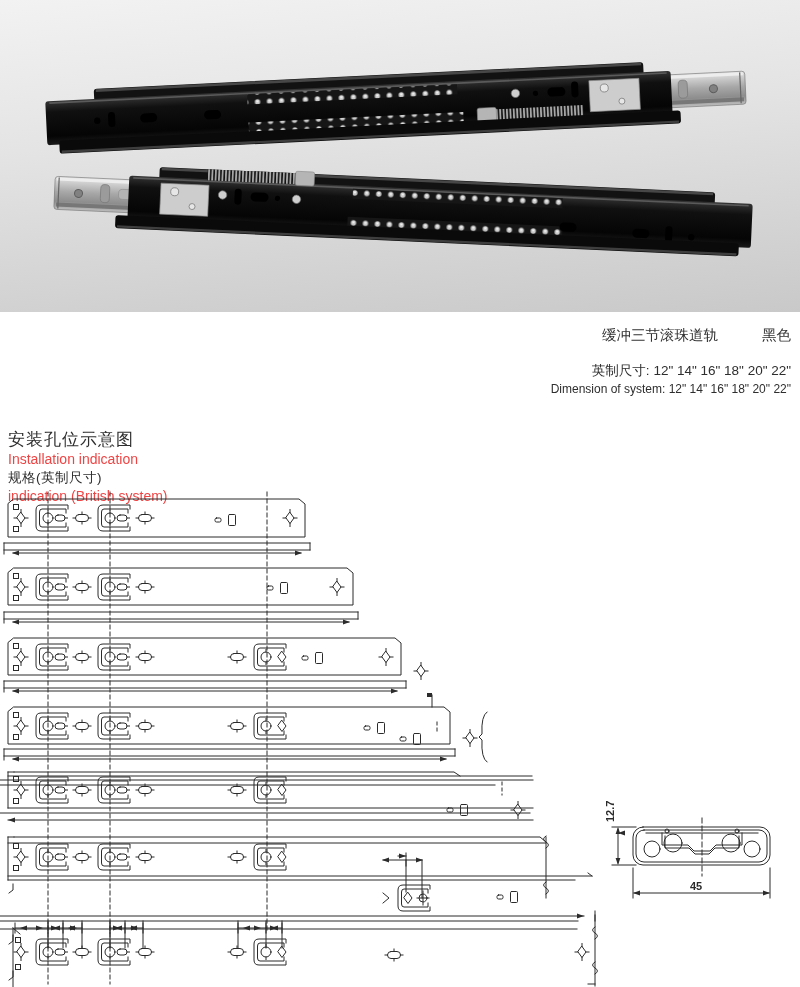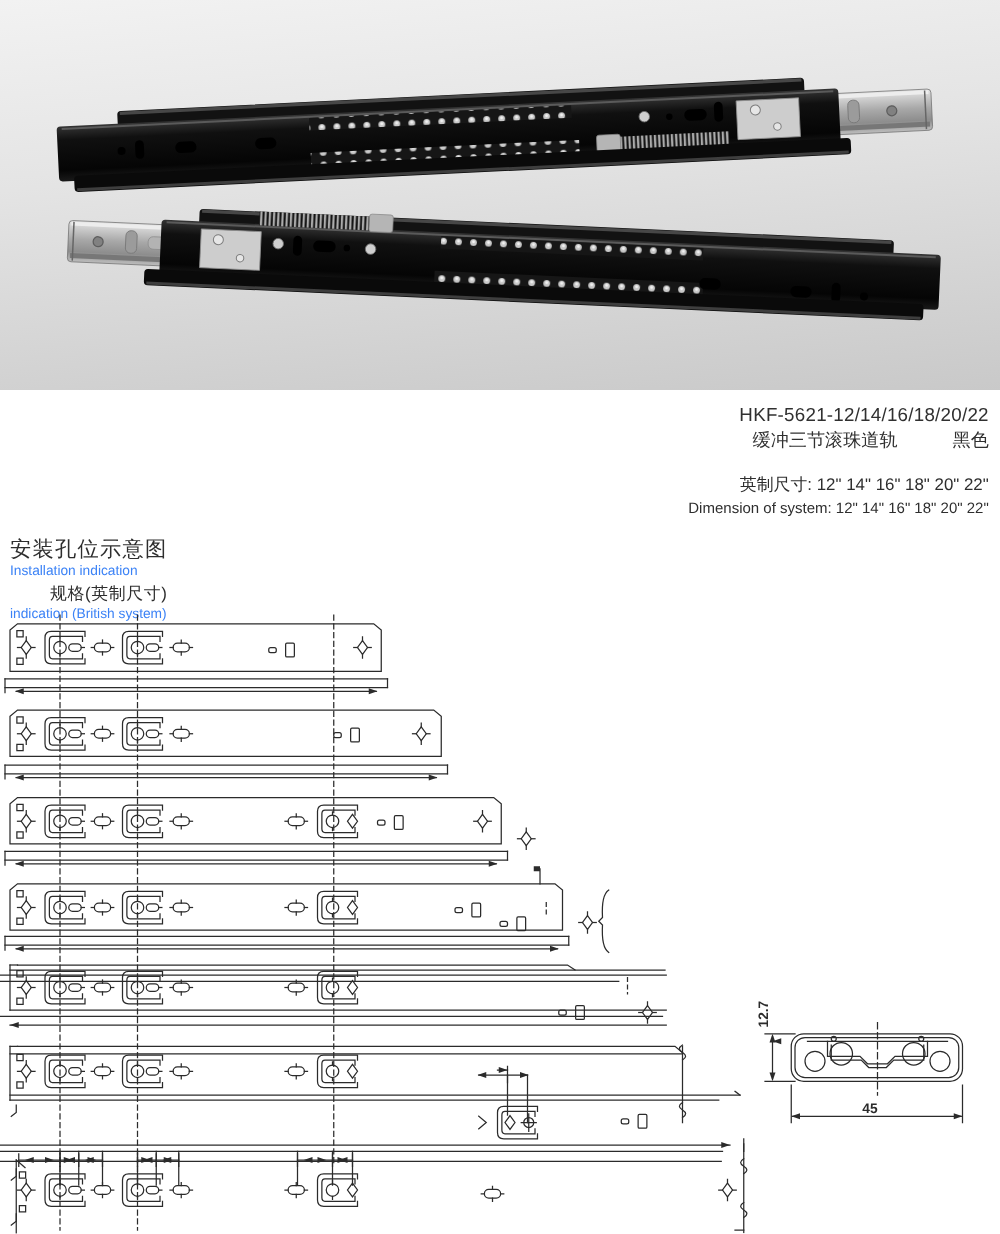--- a/index.html
+++ b/index.html
@@ -9,22 +9,22 @@
          background:linear-gradient(175deg,#f2f2f2 0%,#e4e4e4 40%,#c9c9c9 100%);}
   .photo svg{position:absolute;left:0;top:0;}
   .header-text{position:absolute;left:545px;top:324px;width:246px;text-align:right;}
   .model-line{font-size:15px;color:#303030;letter-spacing:.2px;}
   .cn-line{display:flex;justify-content:space-between;font-size:14.5px;color:#303030;margin-top:2px;padding-left:57px;}
   .spec-block{margin-top:17px;}
   .spec-cn{font-size:13.5px;color:#2e2e2e;}
   .spec-en{font-size:12px;color:#2e2e2e;margin-top:2px;}
   .section-text{position:absolute;left:8px;top:431px;line-height:1;}
   .sec-cn-title{font-size:17px;color:#2e2e2e;letter-spacing:1px;}
-  .sec-en{font-size:11px;color:#3b82f6;margin-top:4px;}
-  .sec-cn-sub{font-size:13.5px;color:#2e2e2e;margin-top:5px;letter-spacing:.5px;text-align:right;}
+  .sec-en{font-size:14px;color:#ef4444;margin-top:4px;}
+  .sec-cn-sub{font-size:13.5px;color:#2e2e2e;margin-top:5px;letter-spacing:.5px;}
   #diagram{position:absolute;left:0;top:0;}
 </style>
 </head>
 <body>
 
 <div class="page">
 
   <div class="photo">
     <svg width="800" height="312" viewBox="0 0 800 312">
       <defs>
@@ -109,21 +109,20 @@
         <rect x="633" y="218" width="17" height="9" rx="4.5" fill="#000"></rect>
         <rect x="666" y="214" width="7" height="16" rx="3.5" fill="#000"></rect>
         <circle cx="692" cy="224" r="3.2" fill="#000"></circle>
         <rect x="116" y="228" width="624" height="13" rx="3" fill="#0a0a0a"></rect>
         <rect x="118" y="238" width="620" height="2.4" fill="#3e3e3e"></rect>
       </g>
     </svg>
   </div>
 
   <div class="header-text">
-    <div class="model-line">HKF-5621-12/14/16/18/20/22</div>
     <div class="cn-line">
       <span>缓冲三节滚珠道轨</span>
       <span>黑色</span>
     </div>
     <div class="spec-block">
       <div class="spec-cn"><span>英制尺寸:</span> <span>12"  14"  16"  18"  20"  22"</span></div>
       <div class="spec-en"><span>Dimension of system:</span> <span>12"  14"  16"  18"  20"  22"</span></div>
     </div>
   </div>
 

